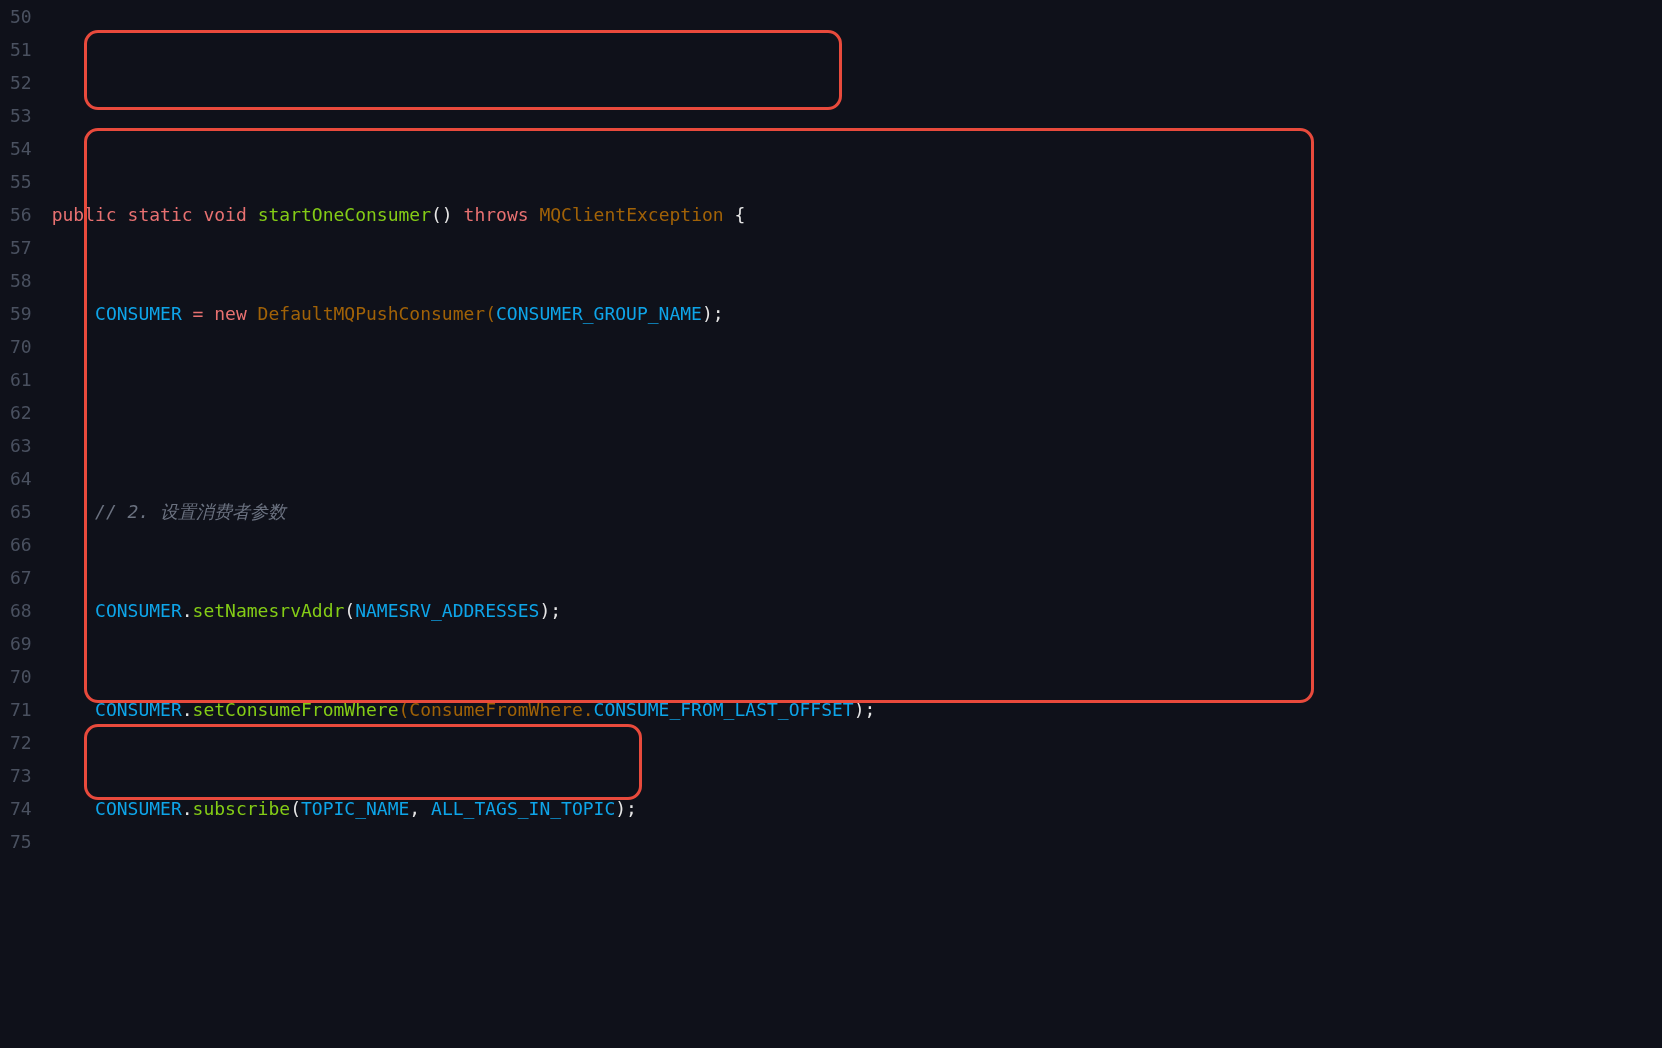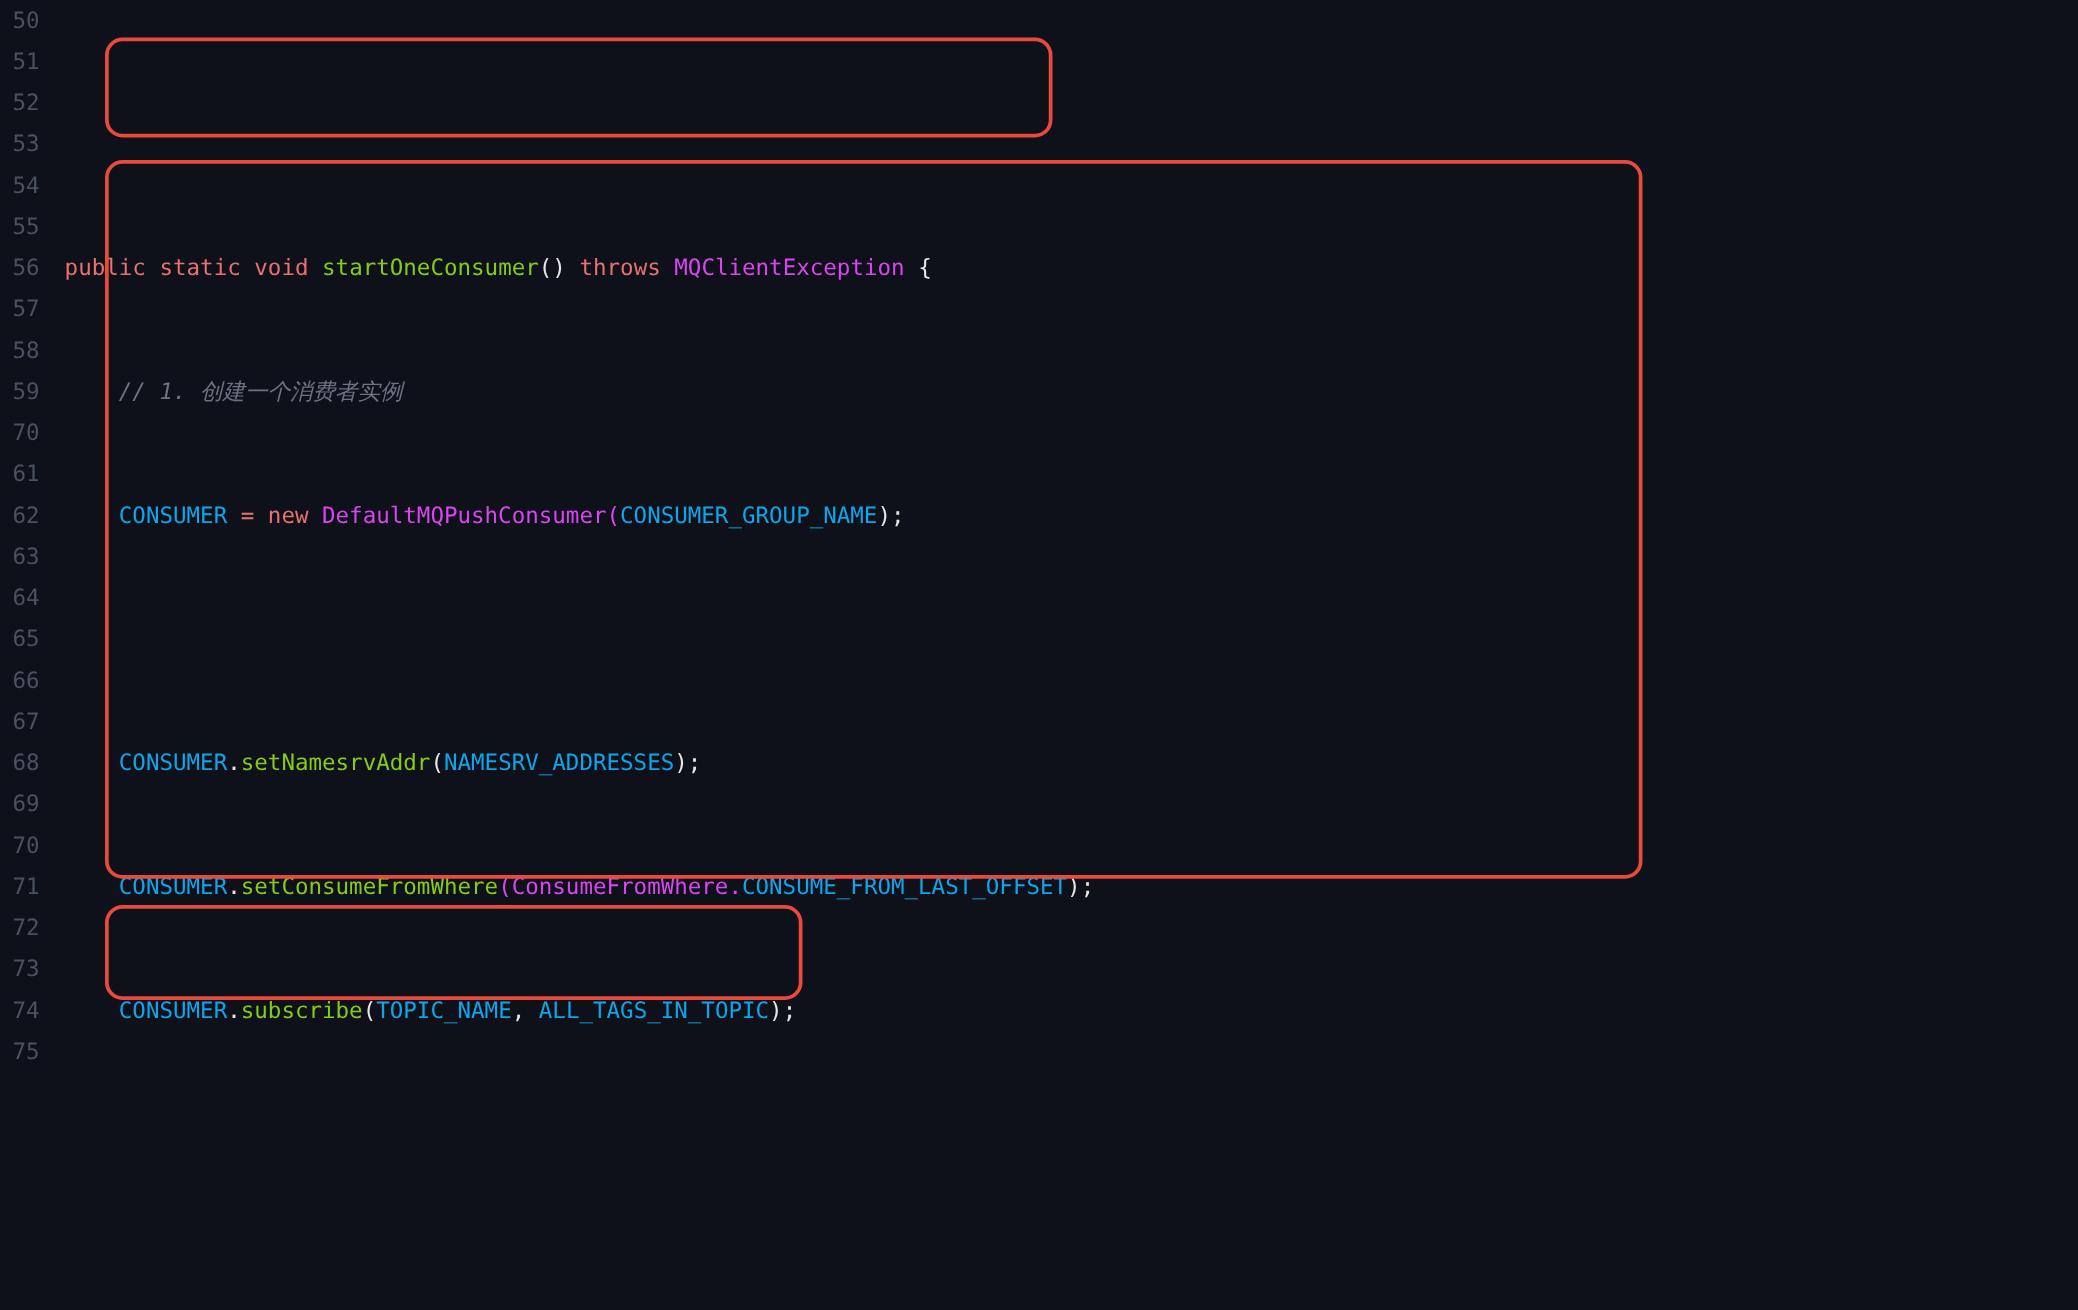--- a/index.html
+++ b/index.html
@@ -66,21 +66,21 @@
       top: 724px;
       left: 32px;
       width: 558px;
       height: 76px;
     }
     .kw { color: #e87171; margin-top: 20px; }
     .fn { color: #84cc16; }
     .const { color: #0ea5e9; }
     .cmt { color: #6b7280; font-style: italic; }
     .op { color: #e87171; }
-    .id { color: #d946ef; }
+    .id { color: #a16207; }
     .pun { color: #e6e6e6; }
   </style>
 </head>
 <body>
 
 <div class="editor">
   <div class="gutter">
     <div class="line-num">50</div>
     <div class="line-num">51</div>
     <div class="line-num">52</div>
@@ -107,23 +107,23 @@
     <div class="line-num">73</div>
     <div class="line-num">74</div>
     <div class="line-num">75</div>
   </div>
   <div class="code">
     <div class="box box1"></div>
     <div class="box box2"></div>
     <div class="box box3"></div>
 
     <div class="line"><span class="kw">public</span> <span class="kw">static</span> <span class="kw">void</span> <span class="fn">startOneConsumer</span><span class="pun">()</span> <span class="kw">throws</span> <span class="id">MQClientException</span><span class="pun"> {</span></div>
-    <div class="line">    <span class="cmt">// 1. 创建一个消费者实例</span></div>
     <div class="line">    <span class="const">CONSUMER</span><span class="op"> = </span><span class="kw">new</span><span class="id"> DefaultMQPushConsumer(</span><span class="const">CONSUMER_GROUP_NAME</span><span class="pun">);</span></div>
     <div class="line"></div>
+    <div class="line">    <span class="cmt">// 2. 设置消费者参数</span></div>
     <div class="line">    <span class="const">CONSUMER</span><span class="pun">.</span><span class="fn">setNamesrvAddr</span><span class="pun">(</span><span class="const">NAMESRV_ADDRESSES</span><span class="pun">);</span></div>
     <div class="line">    <span class="const">CONSUMER</span><span class="pun">.</span><span class="fn">setConsumeFromWhere</span><span class="id">(ConsumeFromWhere.</span><span class="const">CONSUME_FROM_LAST_OFFSET</span><span class="pun">);</span></div>
     <div class="line">    <span class="const">CONSUMER</span><span class="pun">.</span><span class="fn">subscribe</span><span class="pun">(</span><span class="const">TOPIC_NAME</span><span class="pun">, </span><span class="const">ALL_TAGS_IN_TOPIC</span><span class="pun">);</span></div>
     <div class="line"></div>
     
     
     
     
     
     

